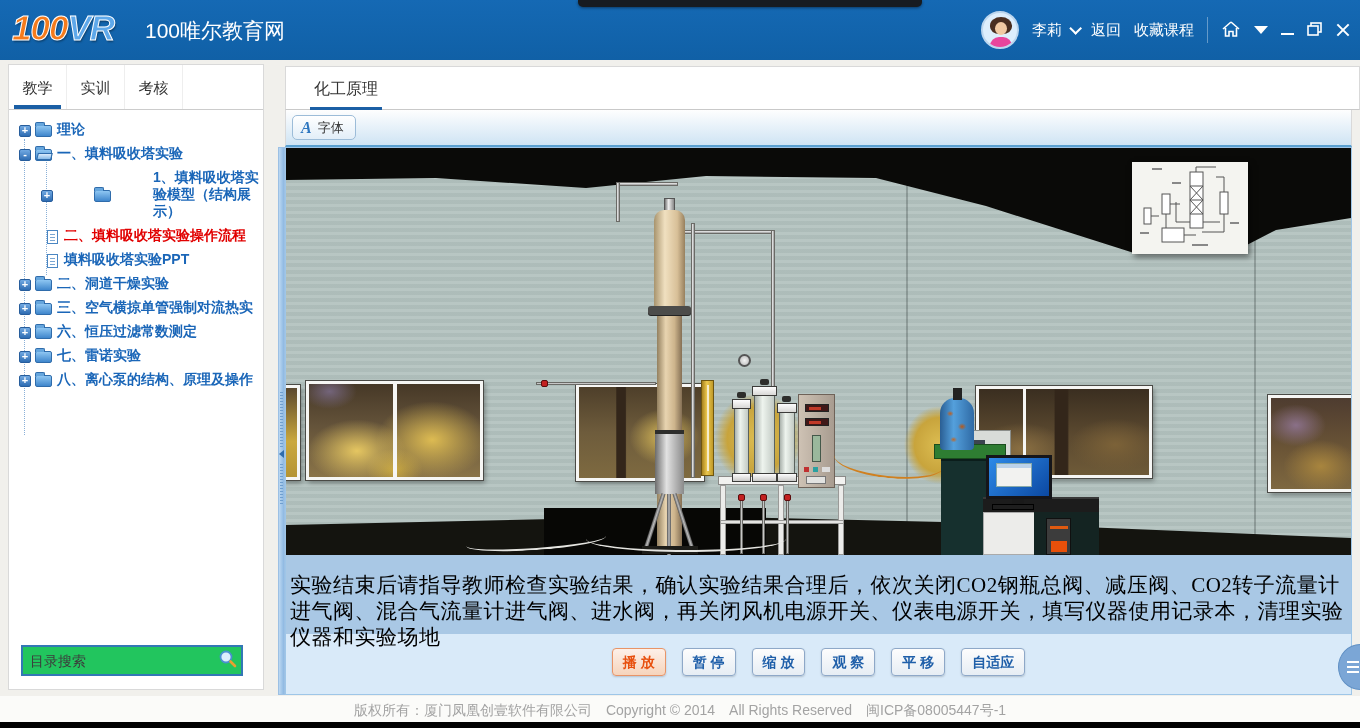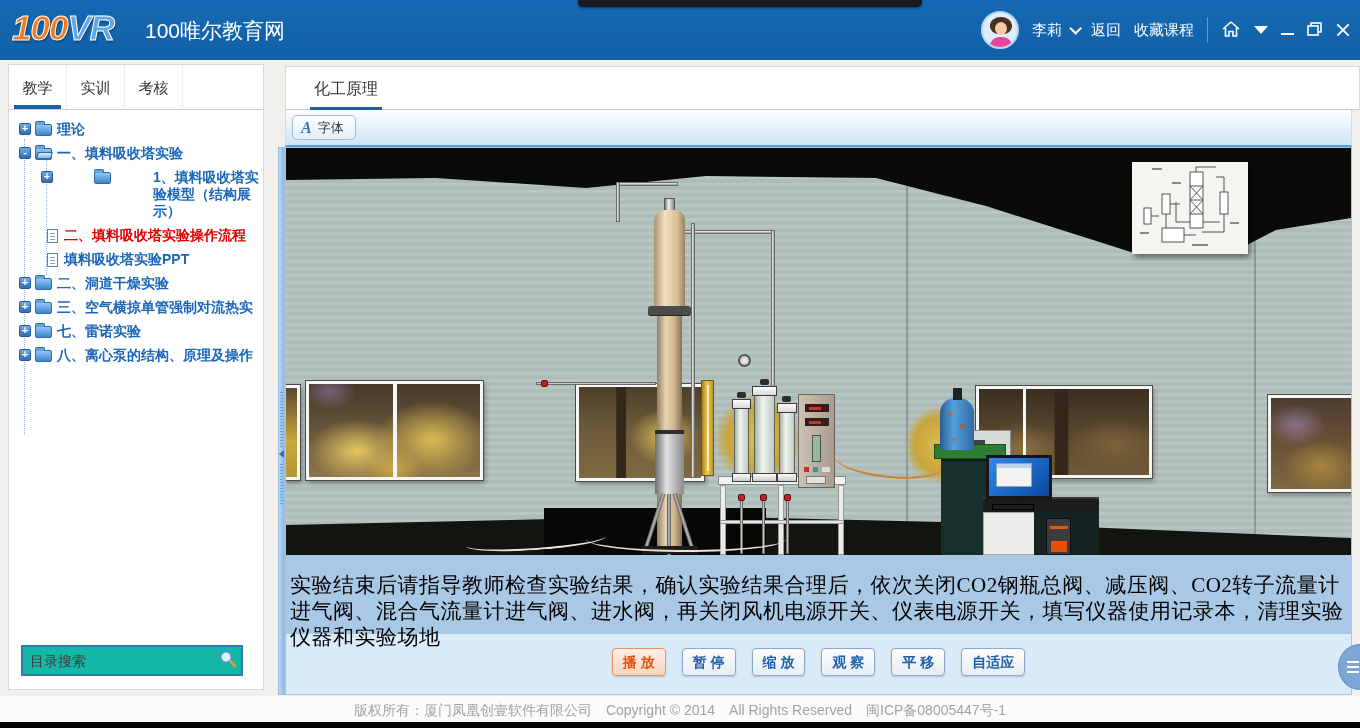--- a/index.html
+++ b/index.html
@@ -47,21 +47,21 @@
   .side-tabs { height:45px; border-bottom:1px solid #ccc; display:flex; }
   .side-tab { width:58px; text-align:center; line-height:45px; font-size:15px; color:#333;
               border-right:1px solid #eee; position:relative; cursor:pointer; }
   .side-tab.active::after { content:""; position:absolute; left:5px; right:5px; bottom:0;
               height:4px; background:#1b5fa5; }
   .tree { position:absolute; left:0; right:4px; top:46px; bottom:60px; padding:10px 0 0 10px;
           overflow:hidden; }
   .vline { position:absolute; border-left:1px dotted #8ab0d8; }
   .vl-root { left:15px; top:28px; height:296px; }
   .vl-child { left:37px; top:46px; height:118px; }
-  .trow { display:flex; align-items:flex-start; margin-bottom:7px; font-size:14px;
+  .trow { display:flex; align-items:center; margin-bottom:7px; font-size:14px;
           font-weight:bold; color:#1a66b8; line-height:17px; cursor:pointer; position:relative; }
   .trow .tlabel { padding-top:0px; }
   .trow.lv1 { padding-left:22px;gap:37px; }
   .trow.lv1b { padding-left:26px; }
   .trow.selected { color:#e10000; }
   .xbox { width:12px; height:12px; flex:none; margin:2px 4px 0 0; border:1px solid #275d9c;
           border-radius:2px; background:linear-gradient(#71a9e2,#2e6cb2); color:#fff;
           font-size:11px; line-height:9px; text-align:center; font-weight:bold; }
   .xbox.plus::before  { content:"+"; }
   .xbox.minus::before { content:"-"; }
@@ -70,21 +70,21 @@
   .fold::before { content:""; position:absolute; top:-4px; left:-1px; width:8px; height:3px;
           background:#66a6dd; border:1px solid #2f6cab; border-bottom:none; border-radius:2px 2px 0 0; }
   .fold.open::after { content:""; position:absolute; left:1px; right:-1px; top:3px; bottom:0;
           background:linear-gradient(#dcecfb,#86bae8); border:1px solid #2f6cab;
           transform:skewX(-14deg); }
   .page { width:11px; height:14px; flex:none; margin:2px 6px 0 2px; background:#fff;
           border:1px solid #4a86c2; position:relative; }
   .page::before { content:""; position:absolute; left:2px; right:2px; top:3px; height:1px;
           background:#7aa6d2; box-shadow:0 3px 0 #7aa6d2, 0 6px 0 #7aa6d2; }
   .search-wrap { position:absolute; left:12px; bottom:13px; width:222px; height:31px;
-          border:2px solid #3377b5; background:#14b8a6; display:flex; align-items:center; }
+          border:2px solid #3377b5; background:#22c55e; display:flex; align-items:center; }
   .search-wrap input { border:none; outline:none; flex:1; padding:0 7px; font-size:14px;
           color:#333; background:transparent; font-family:inherit; }
   .search-wrap input::placeholder { color:#3c3c3c; opacity:1; }
   .mag { flex:none; margin-right:7px; }
 
   
   .splitter { position:absolute; left:278px; top:147px; width:7px; height:548px;
           background:linear-gradient(90deg,#bcd8f2,#8db8e2); border:1px solid #9cc0e4; cursor:col-resize; }
   .split-dots { position:absolute; left:1px; width:3px;
           background:repeating-linear-gradient(#6f9fd0 0 1px, transparent 1px 3px); }
@@ -333,20 +333,25 @@
       <span class="tlabel">二、洞道干燥实验</span>
     </div>
     <div class="trow">
       <span class="xbox plus"></span>
       <span class="fold"></span>
       <span class="tlabel">三、空气横掠单管强制对流热实</span>
     </div>
     <div class="trow">
       <span class="xbox plus"></span>
       <span class="fold"></span>
+      <span class="tlabel">六、恒压过滤常数测定</span>
+    </div>
+    <div class="trow">
+      <span class="xbox plus"></span>
+      <span class="fold"></span>
       <span class="tlabel">七、雷诺实验</span>
     </div>
     <div class="trow">
       <span class="xbox plus"></span>
       <span class="fold"></span>
       <span class="tlabel">八、离心泵的结构、原理及操作</span>
     </div>
   </div>
 
   <div class="search-wrap">

